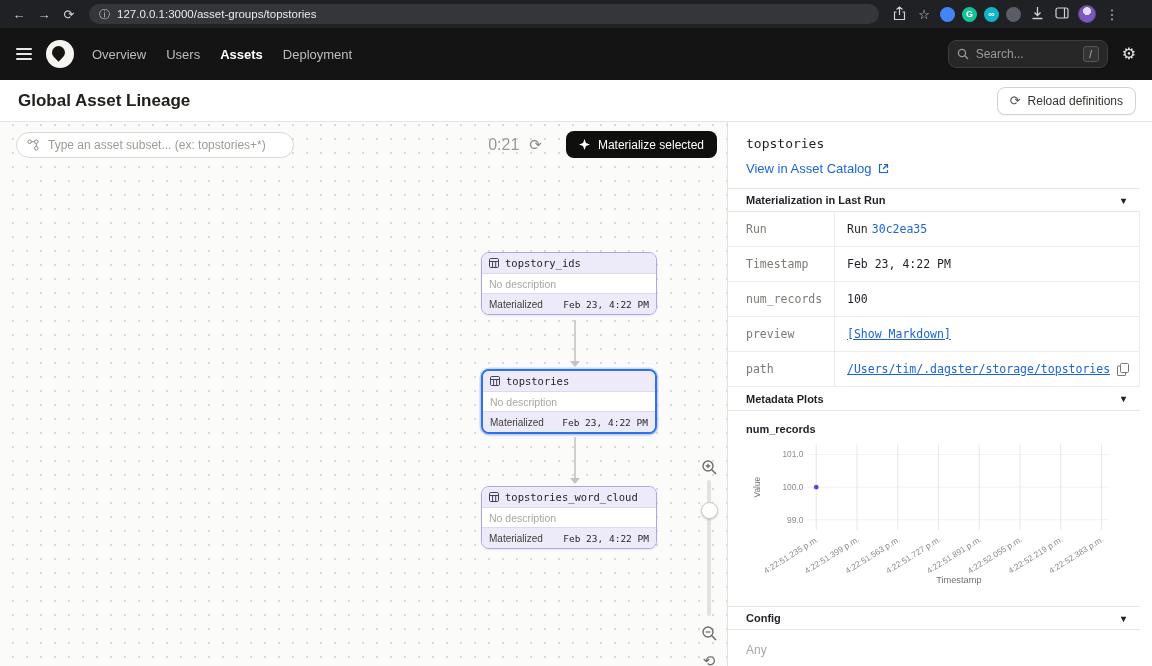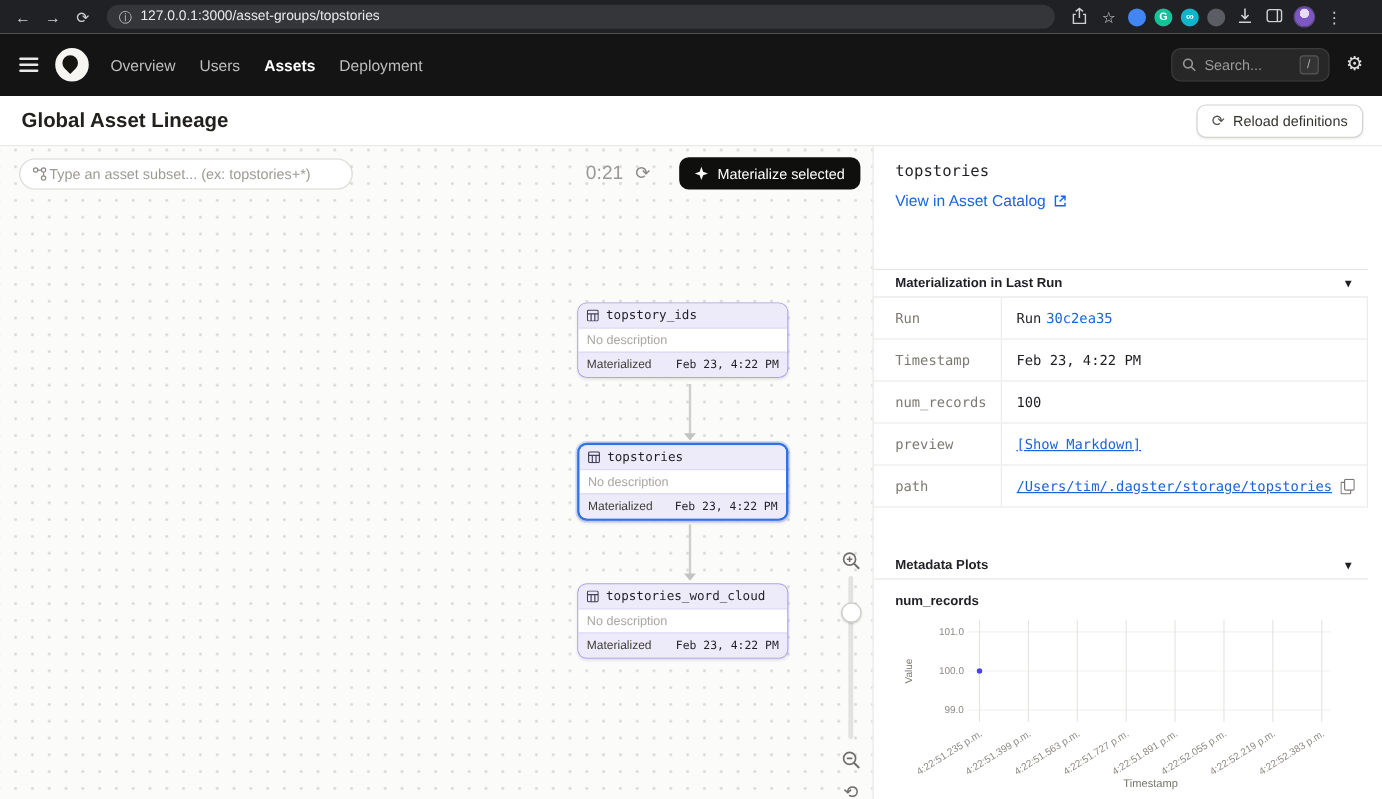--- a/index.html
+++ b/index.html
@@ -21,40 +21,40 @@
 
   
   .app-nav { height:52px; background:#141414; display:flex; align-items:center; padding:0 16px; }
   .burger { display:flex; flex-direction:column; gap:3px; cursor:pointer; margin-right:14px; }
   .burger div { width:16px; height:2px; background:#e8e8e8; border-radius:1px; }
   .logo { width:28px; height:28px; border-radius:50%; background:#f6f5f2; position:relative; margin-right:18px; cursor:pointer; flex:0 0 auto; }
   .logo::after { content:""; position:absolute; left:6px; top:6px; width:13px; height:13px; border-radius:50% 50% 50% 0; background:#17150f; transform:rotate(-45deg); }
   .nav-item { color:#bdbdbd; font-size:13px; margin-right:20px; cursor:pointer; text-decoration:none; }
   .nav-item.active { color:#ffffff; font-weight:700; }
   .nav-spacer { flex:1; }
-  .search-box { width:132px; height:28px; background:#272727; border:1px solid #3c3c3c; border-radius:8px; display:flex; align-items:center; gap:7px; padding:0 8px; cursor:text; margin-right:14px; }
+  .search-box { width:160px; height:28px; background:#272727; border:1px solid #3c3c3c; border-radius:8px; display:flex; align-items:center; gap:7px; padding:0 8px; cursor:text; margin-right:14px; }
   .search-ph { color:#9a9a9a; font-size:12px; }
   .kbd { margin-left:auto; min-width:16px; height:16px; border:1px solid #565656; border-radius:3px; background:#343434; color:#b0b0b0; font-size:10px; display:flex; align-items:center; justify-content:center; padding:0 3px; }
   .gear { color:#e0e0e0; font-size:16px; cursor:pointer; line-height:1; }
 
   
   .page-header { height:42px; background:#fff; border-bottom:1px solid #e4e4e2; display:flex; align-items:center; padding:0 16px 0 18px; }
   .page-header h1 { font-size:17px; font-weight:700; color:#21201c; margin:0; }
   .reload-defs { margin-left:auto; display:flex; align-items:center; gap:7px; height:28px; padding:0 12px; background:#fff; border:1px solid #d2d2cf; border-radius:8px; font-size:12px; color:#35332e; cursor:pointer; box-shadow:0 1px 1px rgba(0,0,0,.05); font-family:inherit; }
   .reload-defs .ricon { color:#55534e; font-size:13px; line-height:1; }
 
   
   .main { display:flex; height:544px; position:relative; }
   .graph-area { flex:1; position:relative; overflow:hidden;
     background-color:#fbfbfa;
     background-image:radial-gradient(circle, #dadad7 1px, transparent 1.35px);
     background-size:14px 14px; background-position:6px 10px; }
 
   .graph-toolbar { position:absolute; top:9px; left:16px; right:10px; display:flex; align-items:center; z-index:5; }
-  .asset-filter { width:278px; height:26px; background:#fff; border:1px solid #d8d8d5; border-radius:13px; display:flex; align-items:center; padding:0 10px; }
+  .asset-filter { width:278px; height:26px; background:#fff; border:1px solid #d8d8d5; border-radius:13px; display:flex; align-items:center; gap:7px; padding:0 10px; }
   .asset-filter input { border:none; outline:none; flex:1; font-size:12px; color:#333; background:transparent; font-family:inherit; }
   .asset-filter input::placeholder { color:#9d9b96; }
   .timer { margin-left:auto; color:#9b9995; font-size:16px; }
   .gr-refresh { color:#8b8984; font-size:15px; margin:0 24px 0 10px; cursor:pointer; line-height:1; }
   .materialize { display:flex; align-items:center; gap:8px; height:27px; padding:0 13px; background:#0f0f0e; color:#fff; border:none; border-radius:8px; font-size:12px; cursor:pointer; font-family:inherit; }
 
   
   .asset-node { position:absolute; left:481px; width:176px; border:1.5px solid #ada6e6; border-radius:8px; background:#fff; overflow:hidden; cursor:pointer; box-shadow:0 1px 2px rgba(44,34,120,.10); }
   .asset-node.selected { border:2px solid #2e72e8; box-shadow:0 0 0 1.5px rgba(46,114,232,.22), 0 1px 3px rgba(44,34,120,.15); }
   .node-header { height:21px; background:#edebfa; display:flex; align-items:center; gap:6px; padding:0 7px; border-bottom:1px solid #dcd7f3; }
@@ -71,21 +71,21 @@
   .zoom-btn { position:absolute; right:7px; width:22px; height:22px; display:flex; align-items:center; justify-content:center; cursor:pointer; color:#6f6d68; z-index:5; }
   .zoom-track { position:absolute; right:16px; top:358px; width:4px; height:136px; background:#e2e2df; border-radius:2px; cursor:pointer; z-index:5; }
   .zoom-handle { position:absolute; right:9px; top:380px; width:17px; height:17px; border-radius:50%; background:#fff; border:1px solid #c8c8c5; box-shadow:0 1px 2px rgba(0,0,0,.18); cursor:grab; z-index:6; }
   .recenter { font-size:15px; line-height:1; }
 
   
   .side-panel { width:425px; background:#fff; border-left:1px solid #e1e1de; padding-right:12px; overflow:hidden; }
   .panel-head { padding:14px 16px 11px 18px; }
   .asset-title { font-family:"DejaVu Sans Mono", monospace; font-size:13px; color:#211f26; margin-bottom:8px; }
   .catalog-link { color:#1c64d9; font-size:13px; display:inline-flex; align-items:center; gap:6px; cursor:pointer; text-decoration:none; }
-  .section-header { height:24px; border-top:1px solid #e6e6e3; border-bottom:1px solid #e6e6e3; display:flex; align-items:center; padding:0 14px 0 18px; font-size:11px; font-weight:700; color:#211f26; cursor:pointer; background:#fff;margin-top:36px; }
+  .section-header { height:24px; border-top:1px solid #e6e6e3; border-bottom:1px solid #e6e6e3; display:flex; align-items:center; padding:0 14px 0 18px; font-size:11px; font-weight:700; color:#211f26; cursor:pointer; background:#fff; }
   .section-header .chev { margin-left:auto; font-size:10px; color:#211f26; }
   .meta-table { border-right:1px solid #ececea; }
   .meta-row { display:grid; grid-template-columns:106px 1fr; border-bottom:1px solid #ececea; min-height:35px; }
   .meta-label { font-family:"DejaVu Sans Mono", monospace; font-size:11.5px; color:#7d7a73; display:flex; align-items:center; padding-left:18px; }
   .meta-value { font-family:"DejaVu Sans Mono", monospace; font-size:11.5px; color:#211f26; display:flex; align-items:center; padding:0 10px 0 12px; border-left:1px solid #ececea; gap:4px; }
   .mono-link { color:#1c64d9; cursor:pointer; text-decoration:none; }
   .u { text-decoration:underline; }
   .path-link { color:#1c64d9; text-decoration:underline; cursor:pointer; white-space:nowrap; overflow:hidden; text-overflow:ellipsis; }
   .copy-icon { margin-left:auto; cursor:pointer; flex:0 0 auto; }
   .plot-block { padding:10px 10px 4px 18px; }

